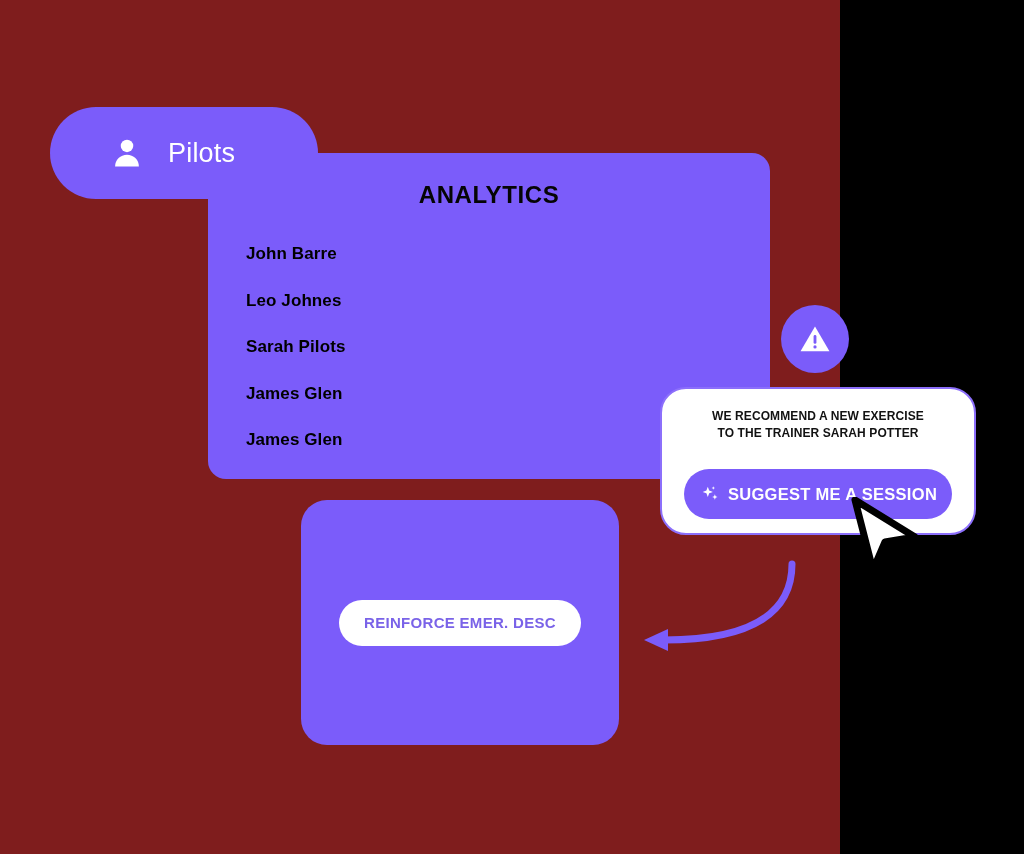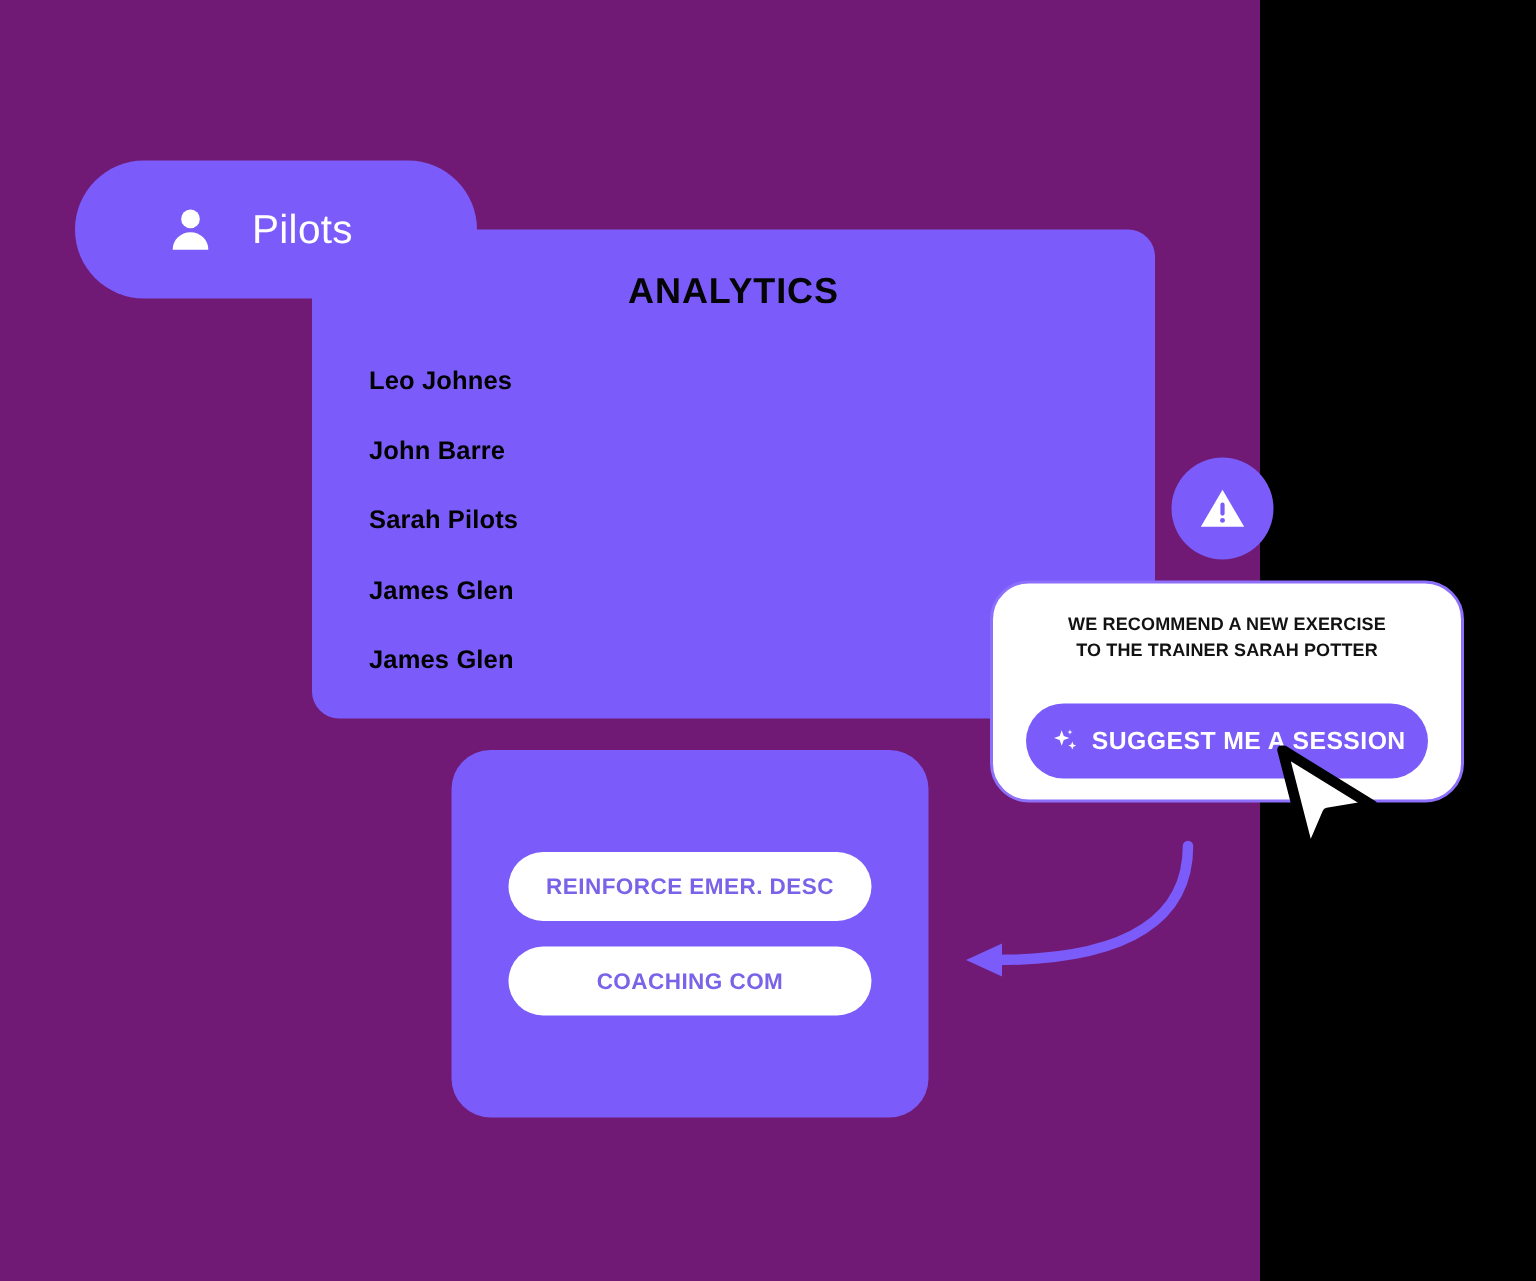--- a/index.html
+++ b/index.html
@@ -10,21 +10,21 @@
   body {
     width: 1024px;
     height: 854px;
     font-family: "Liberation Sans", sans-serif;
     overflow: hidden;
   }
   #stage {
     position: relative;
     width: 840px;
     height: 854px;
-    background: #701a75;
+    background: #7f1d1d;
   }
 
   
   .pilots-tab {
     position: absolute;
     left: 50px;
     top: 107px;
     width: 268px;
     height: 92px;
     background: #7b5cfa;
@@ -224,22 +224,22 @@
     <svg class="person-icon" viewBox="0 0 24 24">
       <circle cx="12" cy="7" r="4.4" fill="#ffffff"></circle>
       <path d="M3.6 21.5c0-4.7 3.8-8.2 8.4-8.2s8.4 3.5 8.4 8.2z" fill="#ffffff"></path>
     </svg>
     <span class="tab-label">Pilots</span>
   </div>
 
   <div class="analytics-panel">
     <div class="analytics-title">ANALYTICS</div>
     <div class="pilot-list">
+      <div class="pilot-list-item">John Barre</div>
       <div class="pilot-list-item">Leo Johnes</div>
-      <div class="pilot-list-item">John Barre</div>
       <div class="pilot-list-item">Sarah Pilots</div>
       <div class="pilot-list-item">James Glen</div>
       <div class="pilot-list-item">James Glen</div>
     </div>
   </div>
 
   <div class="warning-badge">
     <svg viewBox="0 0 24 24">
       <path d="M12 3.2 22.2 20.6H1.8z" fill="#ffffff"></path>
       <rect x="11" y="9.2" width="2" height="6.2" rx="1" fill="#7b5cfa"></rect>
@@ -264,21 +264,20 @@
         <path d="M9.6 4.2 11.1 8.3 15.2 9.8 11.1 11.3 9.6 15.4 8.1 11.3 4 9.8 8.1 8.3 Z" fill="#ffffff"></path>
         <path d="M17.3 12.4 18.1 14.5 20.2 15.3 18.1 16.1 17.3 18.2 16.5 16.1 14.4 15.3 16.5 14.5 Z" fill="#ffffff"></path>
         <path d="M15.6 3.6 16.1 5 17.5 5.5 16.1 6 15.6 7.4 15.1 6 13.7 5.5 15.1 5 Z" fill="#ffffff"></path>
       </svg>
       <span class="suggest-label">SUGGEST ME A SESSION</span>
     </button>
   </div>
 
   <div class="suggestions-panel">
     <button class="suggestion-chip">REINFORCE EMER. DESC</button>
-    <button class="suggestion-chip">COACHING COM</button>
   </div>
 
   <div class="cursor-pointer">
     <svg viewBox="0 0 72 76">
       <path d="M6 3 L 66 40 L 36 45 L 24 73 Z" fill="#ffffff" stroke="#000000" stroke-width="7" stroke-linejoin="round"></path>
     </svg>
   </div>
 
 </div>
 

